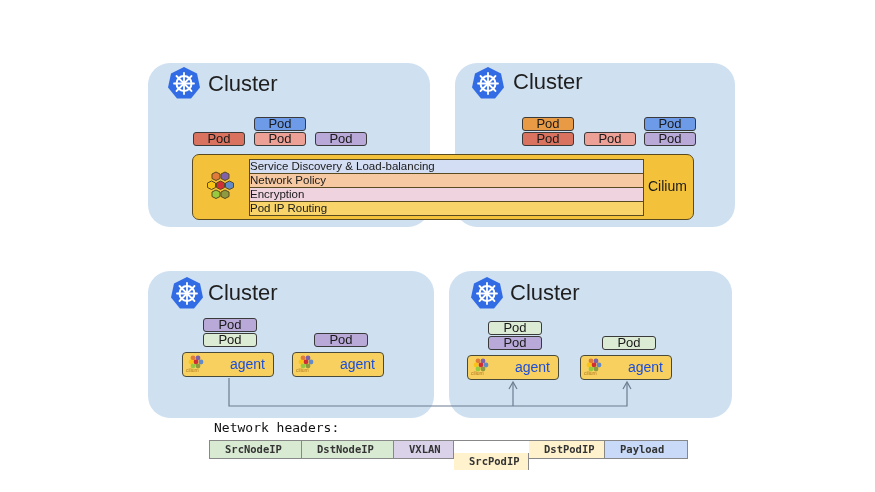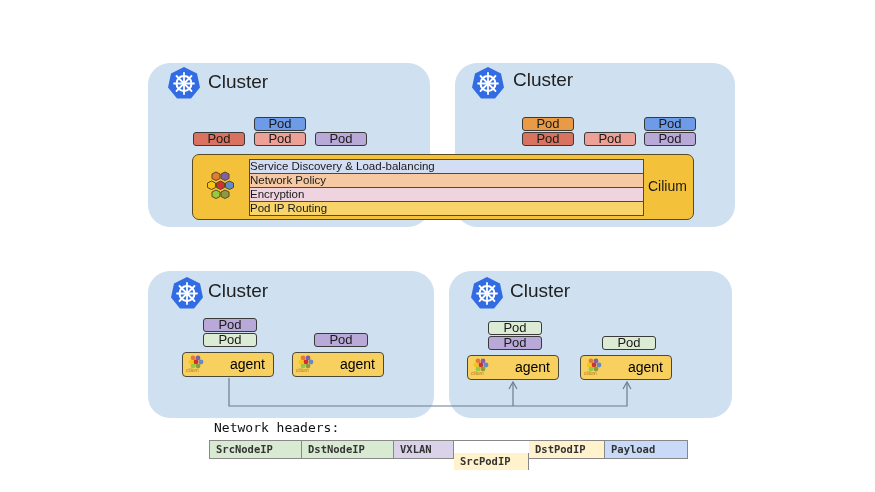--- a/index.html
+++ b/index.html
@@ -1,35 +1,35 @@
 <!DOCTYPE html>
 <html><head>
 <meta charset="utf-8">
 <style>
   html, body { margin:0; padding:0; }
   body { width:875px; height:492px; background:#ffffff; position:relative; overflow:hidden;
          font-family:"Liberation Sans", sans-serif; }
   .cluster { position:absolute; background:#cfe0f1; border-radius:22px; }
-  .cluster-title { position:absolute; font-size:19px; color:#1f1f1f; }
+  .cluster-title { position:absolute; font-size:22px; color:#1f1f1f; }
   .k8s { position:absolute; width:34px; height:34px; }
   .pod { position:absolute; height:12px; border:1px solid #3a3a3a; border-radius:3px;
          font-size:13px; line-height:12px; text-align:center; color:#1a1a1a; box-sizing:content-box; }
   .cilium-bar { position:absolute; left:192px; top:154px; width:500px; height:64px; background:#f3c23a;
                 border:1.5px solid #5a4a20; border-radius:7px; }
   .layer { position:absolute; left:56px; width:390px; height:13px; border:1px solid #5a4a20;
            font-size:11.5px; line-height:13px; text-align:left; padding-right:3px; color:#1a1a1a; box-sizing:content-box; }
   .cilium-label { position:absolute; left:455px; top:23px; font-size:14px; color:#1a1a1a; }
   .agent { position:absolute; height:23px; background:#f7d060; border:1.5px solid #4a4a3a; border-radius:4px; }
-  .agent-label { position:absolute; right:8px; top:3px; font-size:14px; color:#000000; }
+  .agent-label { position:absolute; right:8px; top:3px; font-size:14px; color:#1d4ed8; }
   .agent-logo { position:absolute; left:5px; top:2px; width:16px; height:14px; }
   .agent-logo-text { position:absolute; left:3px; top:14px; font-size:5px; color:#b07820; }
   .net-title { position:absolute; left:214px; top:420px; font-family:"DejaVu Sans Mono", monospace; font-size:13px; color:#111; }
   .header-row { position:absolute; left:209px; top:440px; height:17px; display:flex; border:1px solid #888; }
   .hcell { height:17px; border-right:1px solid #888; font-family:"DejaVu Sans Mono", monospace; font-size:10.5px;
-           font-weight:bold; line-height:17px; padding-left:6px; box-sizing:border-box; color:#333; }
+           font-weight:bold; line-height:17px; padding-left:15px; box-sizing:border-box; color:#333; }
   .hcell:last-child { border-right:none; }
   svg.lines { position:absolute; left:0; top:0; }
 </style>
 </head>
 <body>
 
 <svg width="0" height="0" style="position:absolute">
   <defs>
     <symbol id="k8s-sym" viewBox="0 0 34 34">
       <polygon points="17,1 30,7.5 33,21.5 24,32.5 10,32.5 1,21.5 4,7.5" fill="#326ce5"></polygon>

